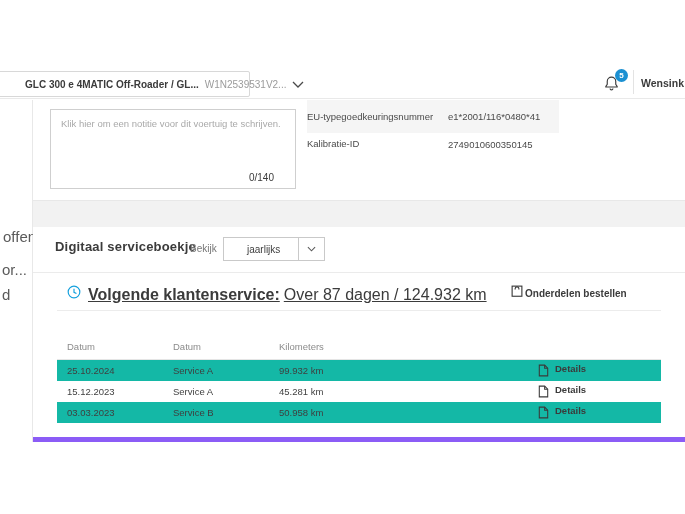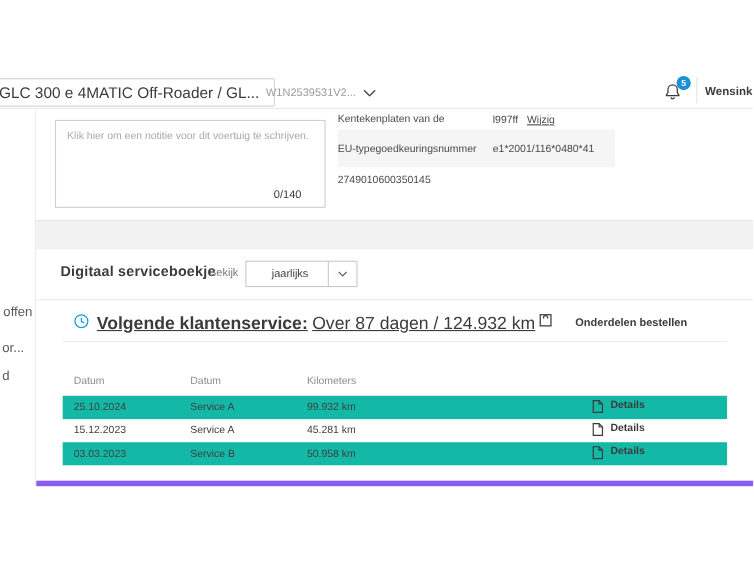--- a/index.html
+++ b/index.html
@@ -3,31 +3,31 @@
 <meta charset="utf-8">
 <style>
   html,body{margin:0;padding:0;background:#ffffff;}
   .screen{
     position:relative;width:685px;height:514px;overflow:hidden;background:#fff;
     font-family:"Liberation Sans","DejaVu Sans",sans-serif;color:#3b3b3b;
   }
   
   .topbar{position:absolute;left:0;top:0;width:685px;height:99px;background:#fff;border-bottom:1px solid #e9e9e9;box-sizing:border-box;}
   .veh-select{position:absolute;left:-12px;top:71px;width:262px;height:26px;background:#fff;border:1px solid #d8d8d8;border-radius:2px;display:flex;align-items:center;padding:0 10px;gap:6px;box-sizing:border-box;cursor:pointer;}
-  .veh-model{font-weight:normal;font-size:14px;color:#3b3b3b;white-space:nowrap;}
+  .veh-model{font-weight:bold;font-size:10px;color:#3b3b3b;white-space:nowrap;padding-left:26px;}
   .veh-vin{font-size:10px;color:#9b9b9b;white-space:nowrap;}
   .veh-chev{margin-left:auto;display:flex;align-items:center;}
   .bell-btn{position:absolute;left:602px;top:69px;width:28px;height:26px;cursor:pointer;}
   .bell-glyph{position:absolute;left:1px;top:6px;}
   .badge{position:absolute;left:13px;top:0;width:13px;height:13px;border-radius:50%;background:#1b90d2;color:#fff;font-size:8px;font-weight:bold;display:flex;align-items:center;justify-content:center;}
   .hdr-divider{position:absolute;left:633px;top:70px;width:1px;height:24px;background:#e3e3e3;}
   .user-name{position:absolute;left:641px;top:77px;font-size:10.5px;font-weight:bold;color:#3b3b3b;white-space:nowrap;cursor:pointer;}
   
   .sidebar{position:absolute;left:0;top:100px;width:33px;height:342px;background:#fff;border-right:1px solid #e8e8e8;box-sizing:border-box;}
-  .side-frag{position:absolute;font-size:12px;color:#5a5a5a;white-space:nowrap;cursor:pointer;margin-top:48px;}
+  .side-frag{position:absolute;font-size:15px;color:#5a5a5a;white-space:nowrap;cursor:pointer;}
   .frag-0{left:3px;top:128px;}
   .frag-1{left:2px;top:161px;}
   .frag-2{left:2px;top:186px;}
   
   .card-top{position:absolute;left:33px;top:100px;width:652px;height:101px;background:#fff;border-bottom:1px solid #e8e8e8;box-sizing:border-box;}
   .notebox{position:absolute;left:17px;top:9px;width:246px;height:80px;border:1px solid #cfcfcf;box-sizing:border-box;background:#fff;}
   .notebox textarea{width:100%;height:58px;border:none;outline:none;resize:none;box-sizing:border-box;padding:8px 10px;font-family:"Liberation Sans","DejaVu Sans",sans-serif;font-size:9.5px;color:#4a4a4a;background:transparent;}
   .notebox textarea::placeholder{color:#a9a9a9;}
   .note-count{position:absolute;right:21px;bottom:5px;font-size:10px;color:#3b3b3b;}
   .kv{position:absolute;left:274px;top:0;width:252px;}
@@ -48,21 +48,21 @@
   .view-select{position:absolute;left:190px;top:10px;width:102px;height:24px;border:1px solid #c9c9c9;background:#fff;display:flex;align-items:center;box-sizing:border-box;cursor:pointer;padding-left:11px;}
   .view-value{font-size:10px;color:#3f3f3f;padding-left:12px;}
   .view-sep{margin-left:auto;width:1px;height:100%;background:#c9c9c9;}
   .view-chev{width:25px;display:flex;align-items:center;justify-content:center;}
   .svc-divider{position:absolute;left:0;right:0;top:45px;height:1px;background:#ebebeb;}
   .info-row{position:absolute;left:24px;width:604px;top:46px;height:38px;border-bottom:1px solid #ececec;box-sizing:border-box;}
   .clock-wrap{position:absolute;left:10px;top:12px;line-height:0;}
   .info-text{position:absolute;left:31px;top:13px;font-size:16px;color:#3b3b3b;white-space:nowrap;text-decoration:underline;}
   .info-text .b{font-weight:bold;}
   .info-text .v{margin-left:4px;}
-  .order-parts{position:absolute;left:433px;top:11px;display:flex;align-items:center;gap:21px;cursor:pointer;}
+  .order-parts{position:absolute;left:454px;top:11px;display:flex;align-items:center;gap:2px;cursor:pointer;}
   .order-parts .lbl{font-size:10px;font-weight:bold;color:#3b3b3b;white-space:nowrap;}
   
   .svc-table{position:absolute;left:24px;top:108px;width:604px;}
   .t-head{position:relative;height:25px;border-bottom:1px solid #e5e5e5;box-sizing:border-box;}
   .t-head span{position:absolute;top:6px;font-size:9.5px;color:#8b8b8b;}
   .c-date{left:10px;} .c-type{left:116px;} .c-km{left:222px;}
   .t-row{position:relative;height:21px;}
   .t-row.odd{background:#14b8a6;}
   .t-row span.cell{position:absolute;top:5px;font-size:9.5px;color:#3f3f3f;white-space:nowrap;}
   .details-btn{position:absolute;left:481px;top:3px;display:flex;align-items:flex-start;gap:6px;cursor:pointer;}
@@ -101,30 +101,26 @@
     <span class="side-frag frag-1">or...</span>
     <span class="side-frag frag-2">d</span>
   </div>
 
   <div class="card-top">
     <div class="notebox">
       <textarea placeholder="Klik hier om een notitie voor dit voertuig te schrijven." style=""></textarea>
       <span class="note-count">0/140</span>
     </div>
     <div class="kv">
-      <div class="kv-row r0">
-        <span class="kv-label">Kentekenplaten van de</span>
-        <span class="kv-value">l997ff</span>
-        <span class="kv-link">Wijzig</span>
-      </div>
       <div class="kv-row r2">
         <span class="kv-label">EU-typegoedkeuringsnummer</span>
         <span class="kv-value">e1*2001/116*0480*41</span>
       </div>
       <div class="kv-row r3">
+        <span class="kv-label">Kalibratie-ID</span>
         <span class="kv-value">2749010600350145</span>
       </div>
     </div>
   </div>
 
   <div class="gap"></div>
 
   <div class="card-svc">
     <div class="svc-title">Digitaal serviceboekje</div>
     <div class="view-label">Bekijk</div>

